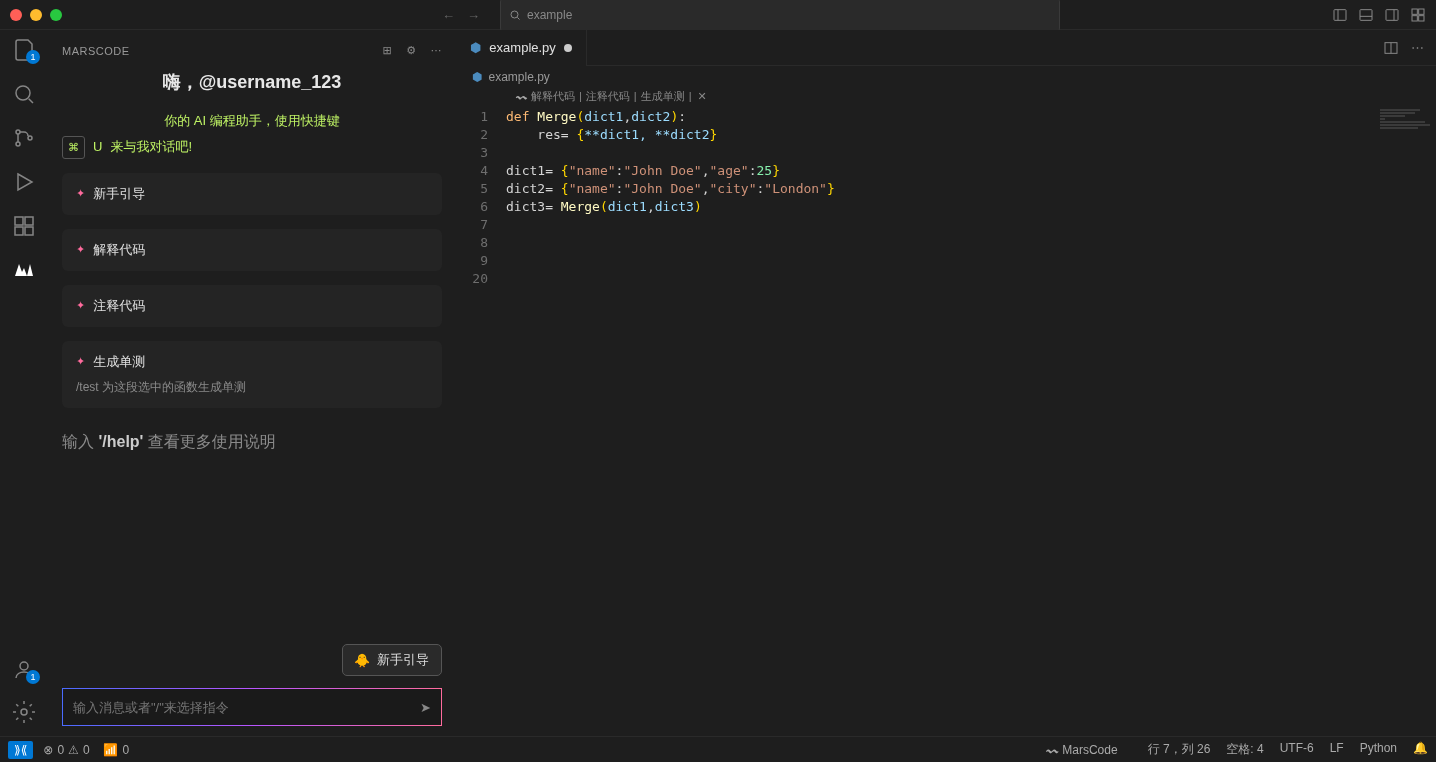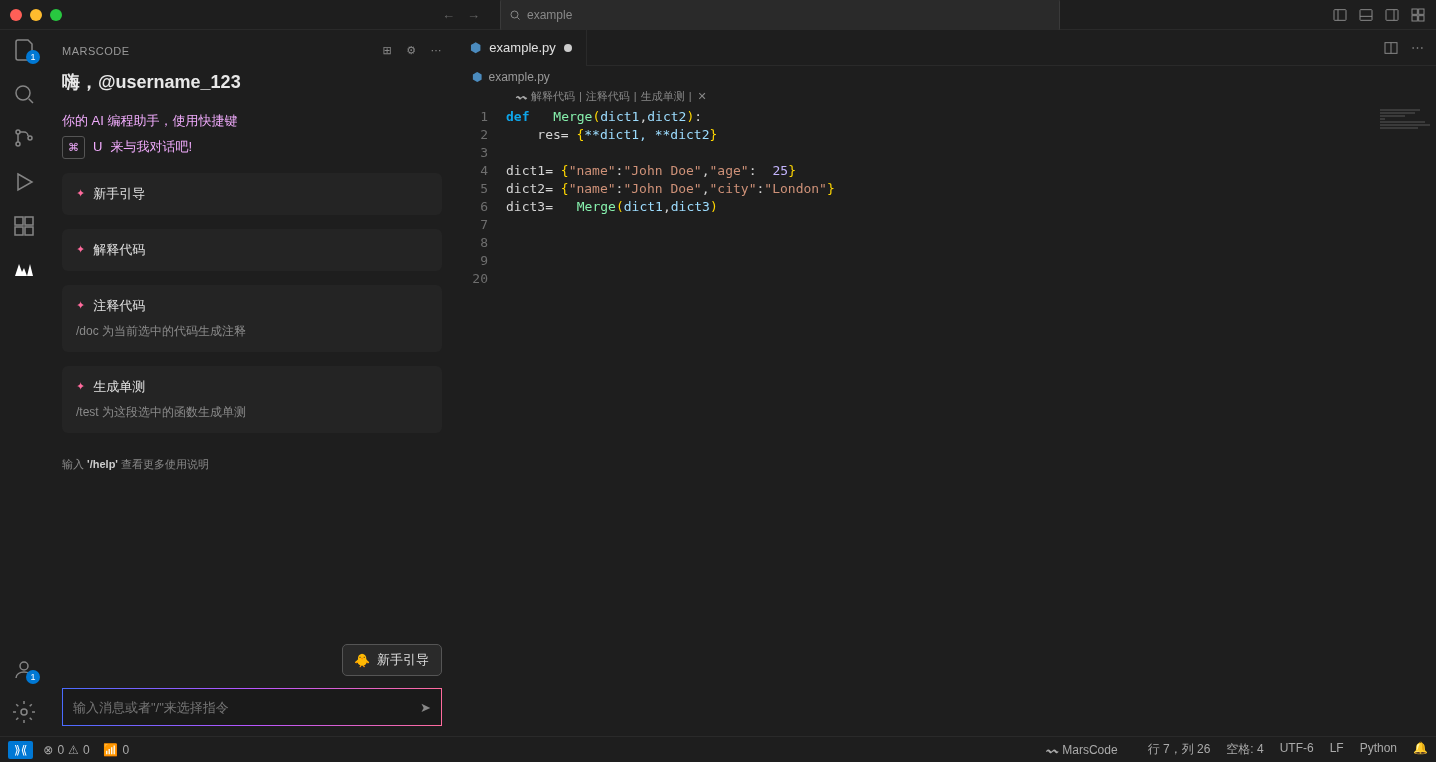--- a/index.html
+++ b/index.html
@@ -69,36 +69,36 @@
       display: flex;
       flex-direction: column;
       padding: 10px 14px;
     }
     .sidebar-header {
       display: flex; align-items: center; justify-content: space-between;
       font-size: 11px; color: #999; text-transform: uppercase; letter-spacing: 0.5px;
       padding: 4px 0 12px 0;
     }
     .sidebar-header-icons { display: flex; gap: 14px; color: #888; }
-    .greeting { font-size: 18px; font-weight: 600; color: #e8e8e8; line-height: 1.5; margin-bottom: 14px; }
-    .subtext { color: #f0abfc; font-size: 13px; line-height: 1.7; }
+    .greeting { font-size: 18px; font-weight: 600; color: #e8e8e8; line-height: 1.5; margin-bottom: 14px; text-align: center; }
+    .subtext { color: #bef264; font-size: 13px; line-height: 1.7; text-align: center; }
     .kbd-hint { display: flex; align-items: center; gap: 8px; margin-top: 4px; }
     .kbd { border: 1px solid #555; padding: 1px 5px; border-radius: 3px; font-size: 11px; }
     
     .card {
       background: #242424;
       border-radius: 6px;
       padding: 12px 14px;
       margin-top: 14px;
     }
     .card-title { display: flex; align-items: center; gap: 8px; color: #e0e0e0; font-size: 13px; font-weight: 500; }
     .spark { font-size: 11px; color: #ff6b9d; }
     .card-desc { color: #8a8a8a; font-size: 12px; margin-top: 8px; }
     
-    .help-hint { color: #8a8a8a; font-size: 11px; margin-top: 24px; }
+    .help-hint { color: #8a8a8a; font-size: 16px; margin-top: 24px; }
     .help-hint b { color: #ccc; font-weight: 600; }
     
     .sidebar-bottom { margin-top: auto; display: flex; flex-direction: column; align-items: flex-end; gap: 12px; }
     .guide-btn {
       border: 1px solid #555; background: #2a2a2a;
       border-radius: 5px; padding: 6px 12px;
       display: flex; align-items: center; gap: 6px;
       color: #ddd; font-size: 13px; cursor: pointer;
     }
     .input-area {
@@ -124,25 +124,25 @@
     }
     .tab .dot { width: 8px; height: 8px; border-radius: 50%; background: #ccc; }
     .tab-right { margin-left: auto; display: flex; gap: 12px; padding-right: 12px; color: #888; }
     .breadcrumb { padding: 4px 16px; font-size: 12px; color: #999; display: flex; align-items: center; gap: 6px; }
     .code-actions { padding: 0 0 4px 60px; font-size: 11px; color: #888; display: flex; align-items: center; gap: 4px; }
     .code-actions .close { margin-left: 2px; cursor: pointer; }
     .editor { display: flex; flex: 1; font-family: Menlo, Consolas, monospace; font-size: 13px; line-height: 18px; position: relative; }
     .gutter { width: 50px; text-align: right; padding-right: 18px; color: #6e6e6e; user-select: none; }
     .code { flex: 1; }
     .code-line { white-space: pre; height: 18px; }
-    .kw { color: #0ea5e9; font-weight: bold; }
-    .fn { color: #86efac; margin-left: 16px; }
+    .kw { color: #fdba74; }
+    .fn { color: #fef9c3; }
     .param { color: #9cdcfe; }
     .str { color: #ce9178; }
-    .num { color: #c4b5fd; margin-left: 16px; }
+    .num { color: #86efac; }
     .brace { color: #ffd700; }
     .op { color: #d4d4d4; }
     .minimap {
       position: absolute; top: 0; right: 0; width: 60px; height: 100%;
       background: #1e1e1e; opacity: 0.4;
     }
     .minimap-line { height: 2px; margin: 1px 4px; background: #666; }
     
     .status-bar {
       height: 26px; background: #1e1e1e; border-top: 1px solid #2a2a2a;
@@ -283,21 +283,20 @@
       <div class="card-title">
           <span class="spark">✦</span>
           <span>解释代码</span>
         </div>
     </div>
     <div class="card">
       <div class="card-title">
           <span class="spark">✦</span>
           <span>注释代码</span>
         </div>
-      <div class="card-desc">/doc 为当前选中的代码生成注释</div>
     </div>
     <div class="card">
       <div class="card-title">
           <span class="spark">✦</span>
           <span>生成单测</span>
         </div>
       <div class="card-desc">/test 为这段选中的函数生成单测</div>
     </div>
 
     <div class="help-hint">

